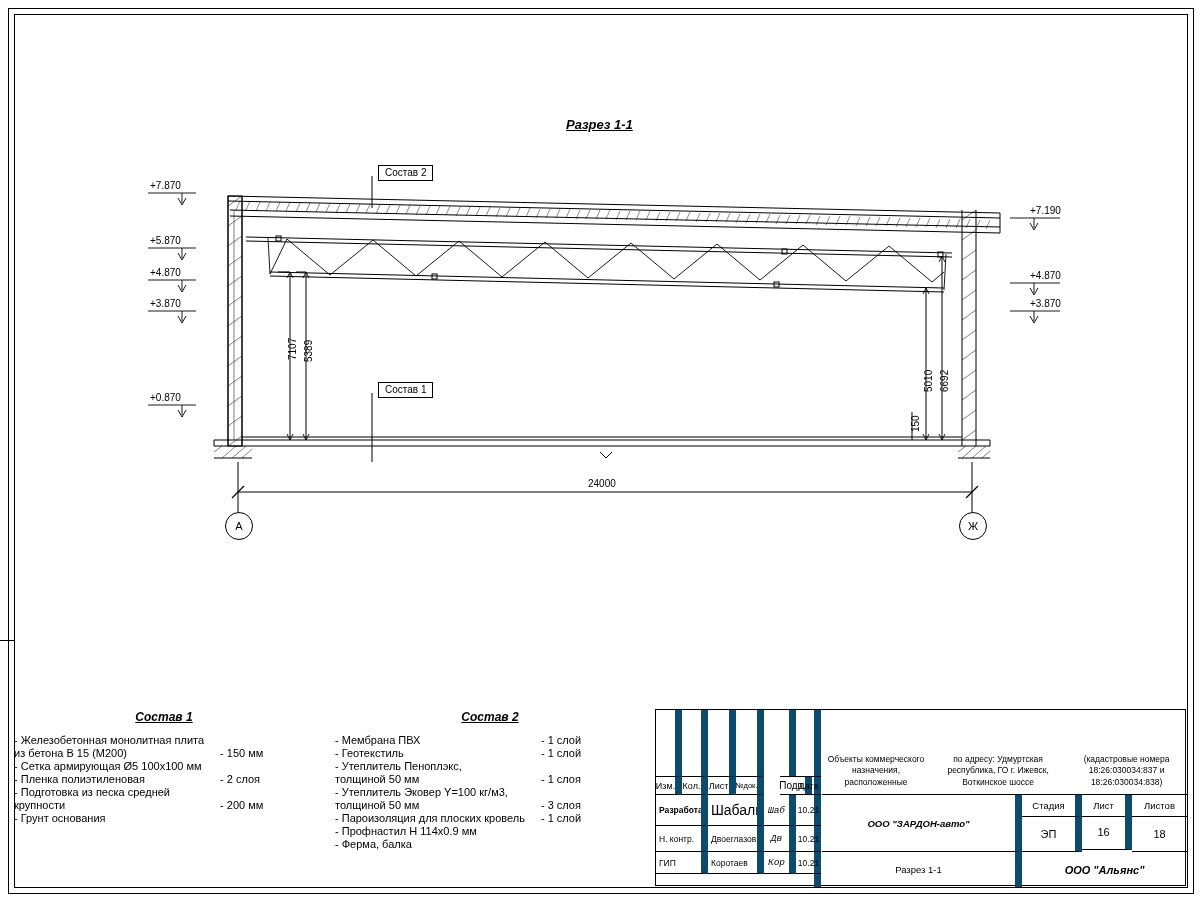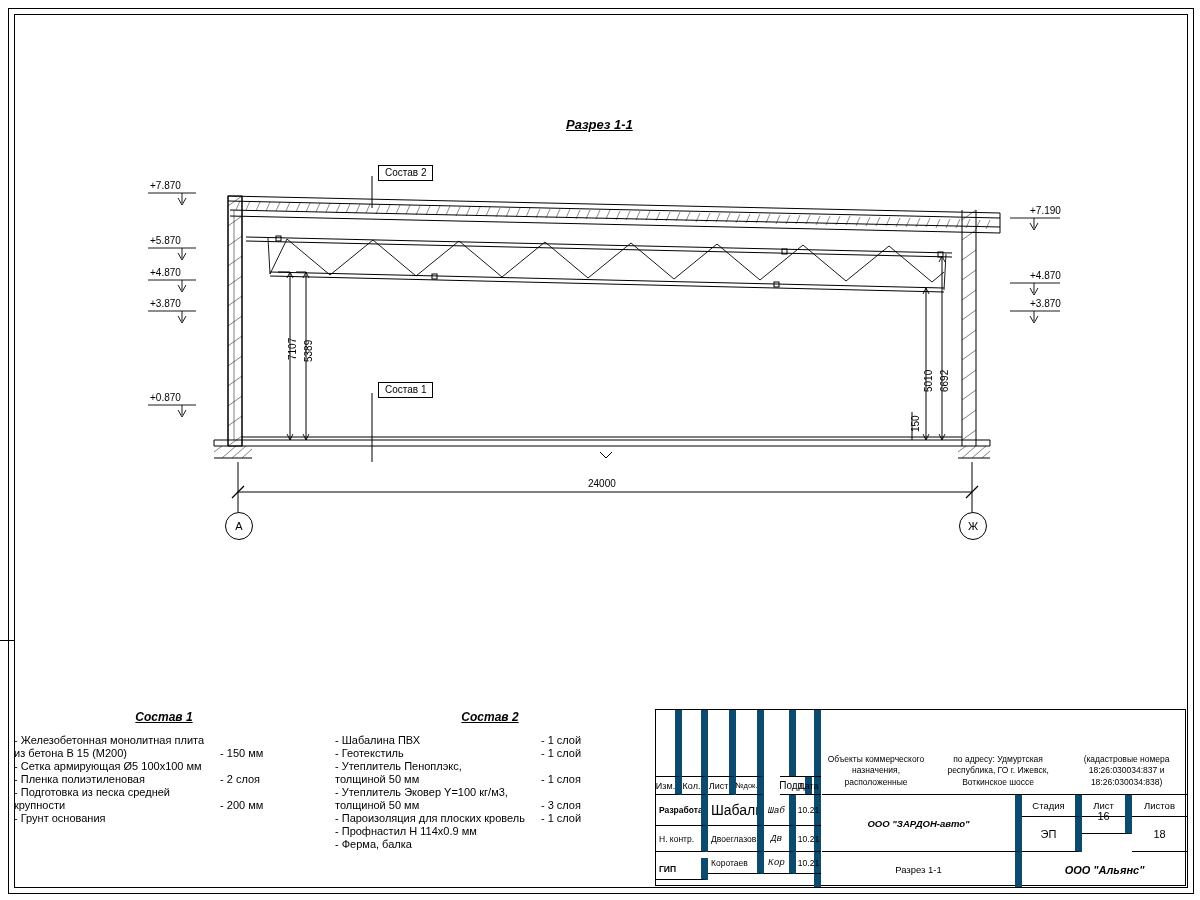--- a/index.html
+++ b/index.html
@@ -355,21 +355,21 @@
           </tr>
       </tbody>
     </table>
   </div>
 
   <div class="spec" style="left:335px;top:710px;width:310px;">
     <h4>Состав 2</h4>
     <table>
       <tbody>
         <tr>
-            <td>- Шабалина ПВХ</td>
+            <td>- Мембрана ПВХ</td>
             <td class="qty">- 1 слой</td>
           </tr>
         <tr>
             <td>- Геотекстиль</td>
             <td class="qty">- 1 слой</td>
           </tr>
         <tr>
             <td>- Утеплитель Пеноплэкс,</td>
             <td class="qty"></td>
           </tr>
@@ -422,40 +422,40 @@
     <div class="cell bb br" style="left:0;top:85px;width:52px;height:31px;justify-content:flex-start;padding-left:3px;font-size:8.5px;font-weight:bold;">Разработал</div>
     <div class="cell bb br" style="left:52px;top:85px;width:56px;height:31px;justify-content:flex-start;padding-left:3px;font-size:14px;">Шабалина</div>
     <div class="cell bb br sig" style="left:108px;top:85px;width:32px;height:31px;">Шаб</div>
     <div class="cell bb" style="left:140px;top:85px;width:25px;height:31px;font-size:8.5px;">10.21</div>
 
     <div class="cell bb br" style="left:0;top:116px;width:52px;height:26px;justify-content:flex-start;padding-left:3px;font-size:8.5px;">Н. контр.</div>
     <div class="cell bb br" style="left:52px;top:116px;width:56px;height:26px;justify-content:flex-start;padding-left:3px;font-size:8.5px;">Двоеглазов</div>
     <div class="cell bb br sig" style="left:108px;top:116px;width:32px;height:26px;">Дв</div>
     <div class="cell bb" style="left:140px;top:116px;width:25px;height:26px;font-size:8.5px;">10.21</div>
 
-    <div class="cell bb br" style="left:0;top:148px;width:52px;height:22px;justify-content:flex-start;padding-left:3px;font-size:8.5px;font-weight:bold;">ГИП</div>
+    <div class="cell bb br" style="left:0;top:142px;width:52px;height:22px;justify-content:flex-start;padding-left:3px;font-size:8.5px;">ГИП</div>
     <div class="cell bb br" style="left:52px;top:142px;width:56px;height:22px;justify-content:flex-start;padding-left:3px;font-size:8.5px;">Коротаев</div>
     <div class="cell bb br sig" style="left:108px;top:142px;width:32px;height:22px;">Кор</div>
     <div class="cell bb" style="left:140px;top:142px;width:25px;height:22px;font-size:8.5px;">10.21</div>
 
 
     <div class="cell bb" style="left:166px;top:38px;width:365px;height:47px;flex-direction:row;line-height:1.35;font-size:8.5px;">
       <span>Объекты коммерческого назначения, расположенные</span>
       <span>по адресу: Удмуртская республика, ГО г. Ижевск, Воткинское шоссе</span>
       <span>(кадастровые номера 18:26:030034:837 и 18:26:030034:838)</span>
     </div>
 
     <div class="cell bb br orgname" style="left:166px;top:85px;width:200px;height:57px;">ООО "ЗАРДОН-авто"</div>
 
     <div class="cell br docname" style="left:166px;top:142px;width:200px;height:35px;">Разрез 1-1</div>
 
     <div class="cell bb br" style="left:366px;top:85px;width:60px;height:22px;font-size:9.5px;">Стадия</div>
     <div class="cell bb br" style="left:426px;top:85px;width:50px;height:22px;font-size:9.5px;">Лист</div>
     <div class="cell bb" style="left:476px;top:85px;width:55px;height:22px;font-size:9.5px;">Листов</div>
 
     <div class="cell bb br" style="left:366px;top:107px;width:60px;height:35px;font-size:11px;">ЭП</div>
-    <div class="cell bb br" style="left:426px;top:89px;width:50px;height:35px;font-size:11px;text-align:center;">16</div>
+    <div class="cell bb br" style="left:426px;top:105px;width:50px;height:35px;font-size:11px;text-align:center;">16</div>
     <div class="cell bb" style="left:476px;top:107px;width:55px;height:35px;font-size:11px;">18</div>
 
     <div class="cell orgname" style="left:366px;top:142px;width:165px;height:35px;font-size:11px;">ООО "Альянс"</div>
   </div>
 
 </div>
 
 </body></html>

